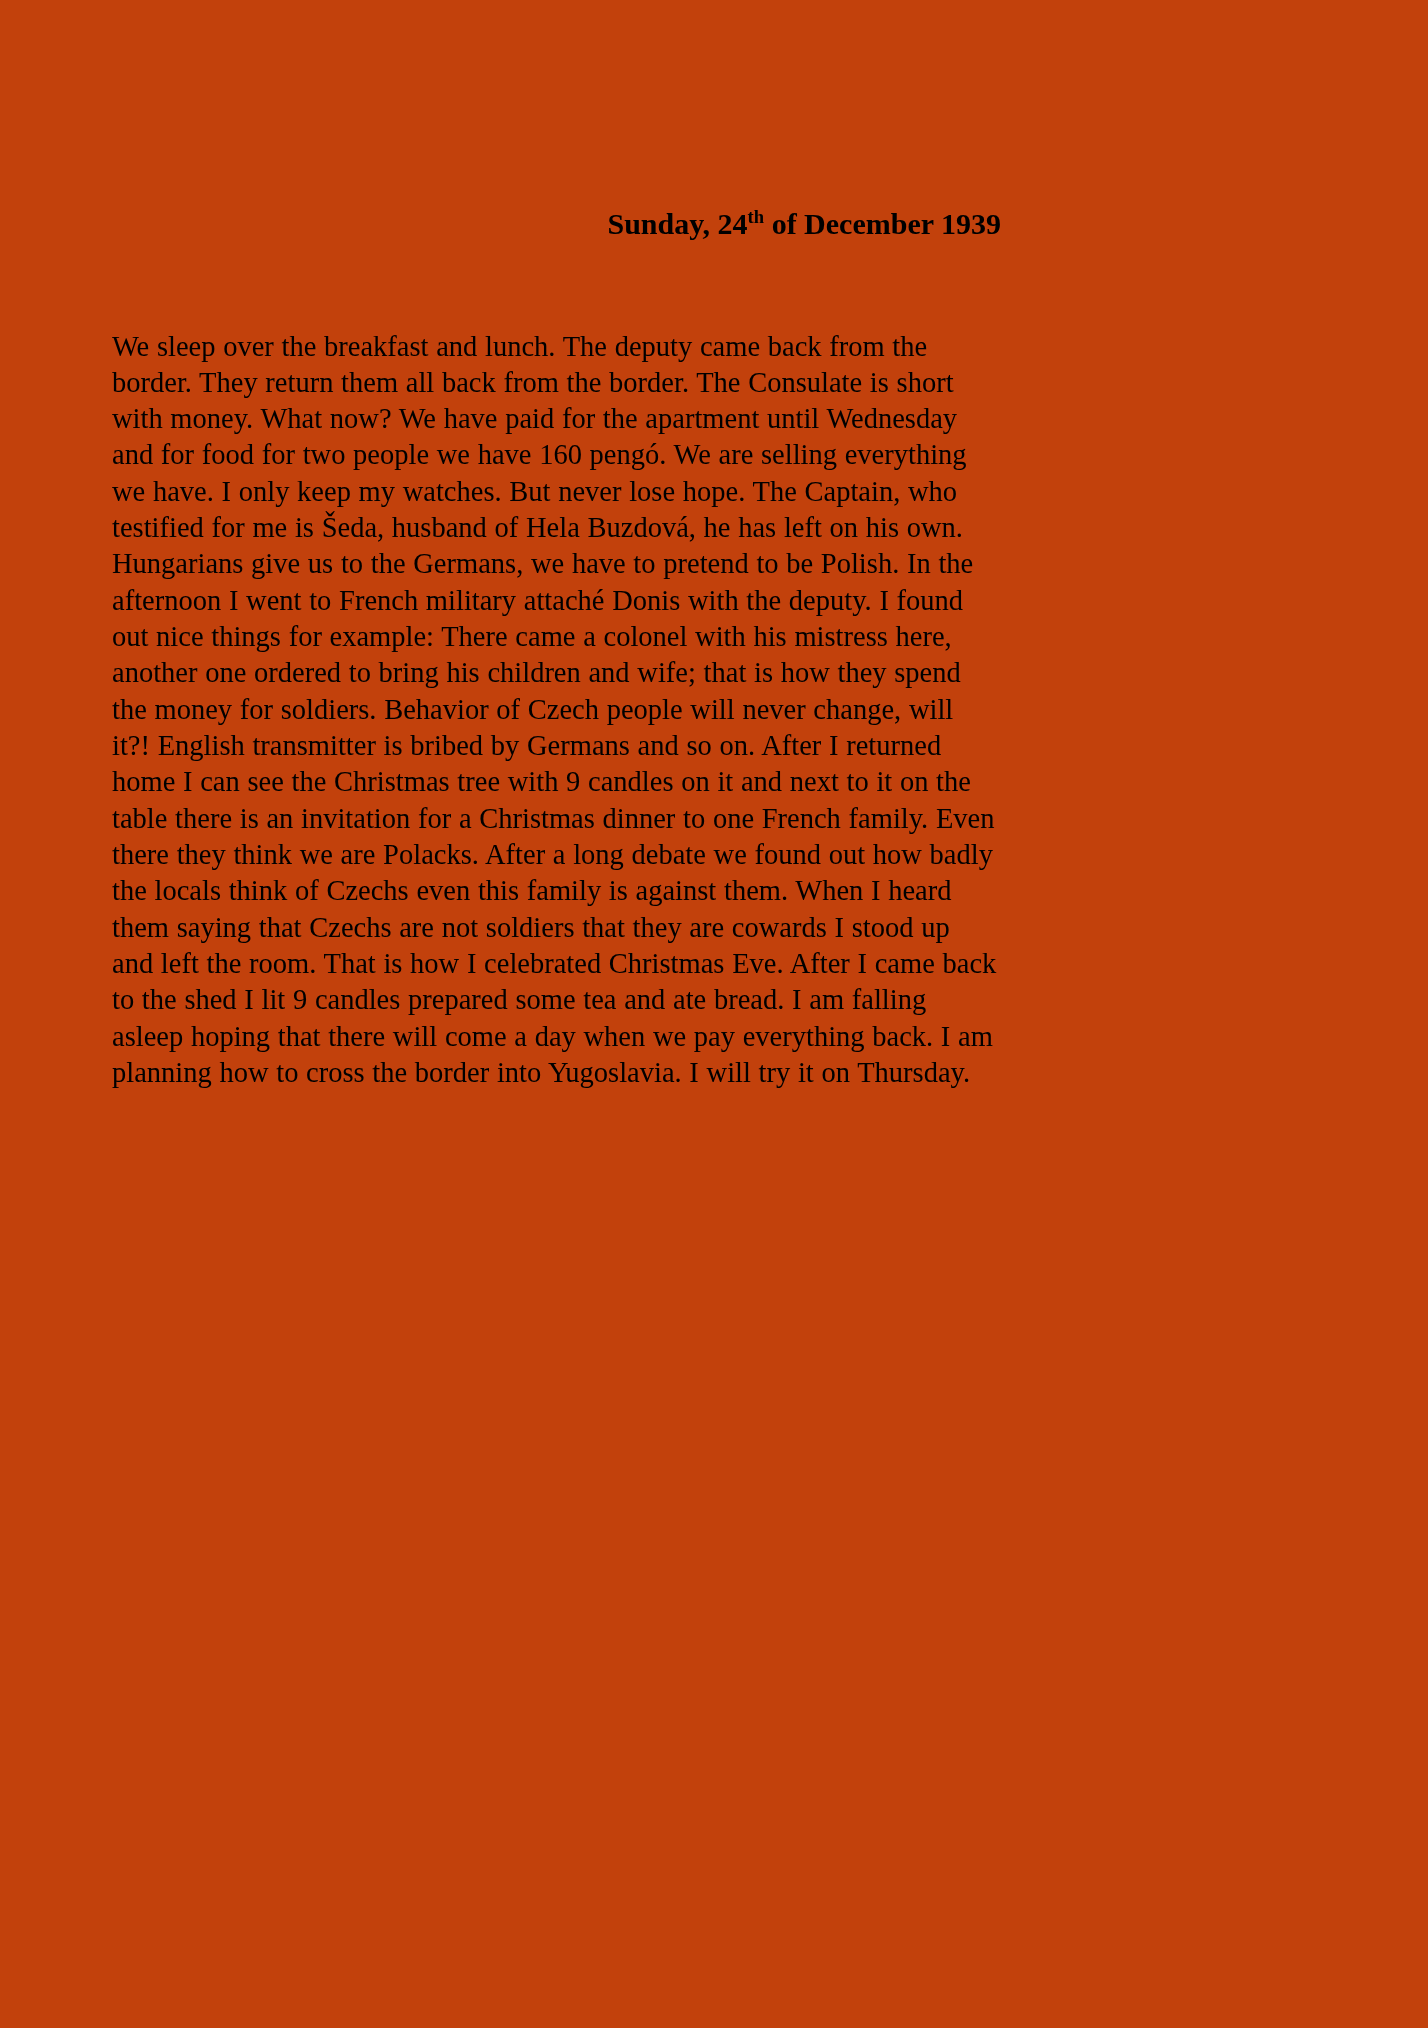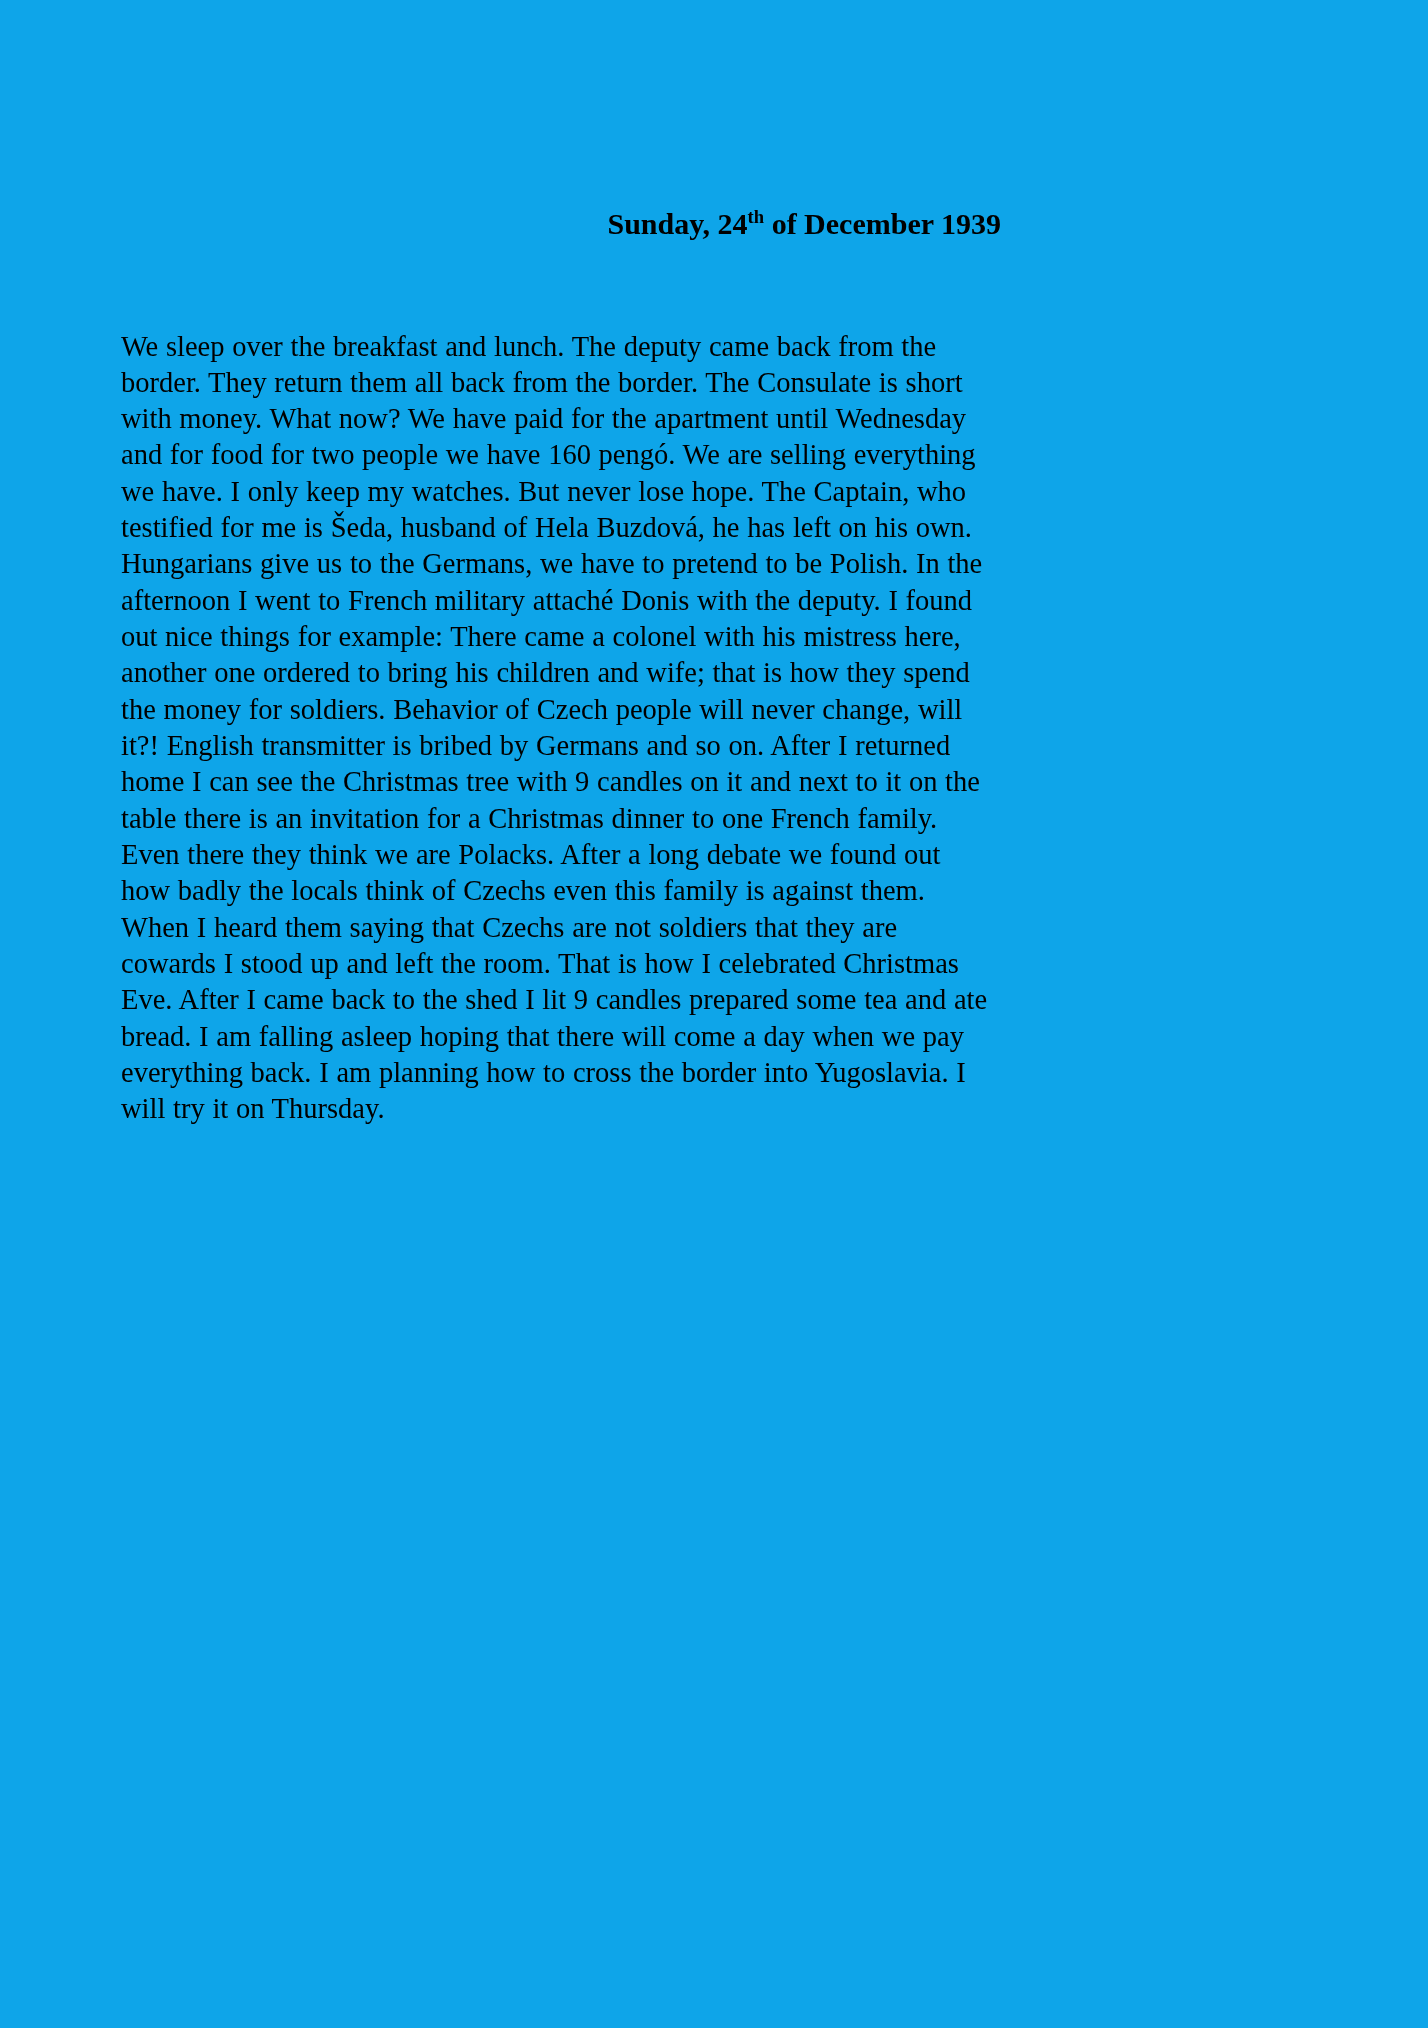--- a/index.html
+++ b/index.html
@@ -5,21 +5,21 @@
   html, body {
     margin: 0;
     padding: 0;
     background: #e8e8e8;
   }
   .page {
     position: relative;
     width: 1428px;
     min-height: 2028px;
     margin: 0 auto;
-    background: #0ea5e9;
+    background: #c2410c;
     color: #000000;
     font-family: "Liberation Serif", "DejaVu Serif", serif;
     box-sizing: border-box;
     padding: 205px 430px 120px 108px;
   }
   .content {
     width: 893px;
   }
   .entry-heading {
     text-align: right;
@@ -29,21 +29,21 @@
     white-space: nowrap;
   }
   .entry-heading .sup {
     vertical-align: super;
     font-size: 62%;
     line-height: 0;
   }
   .entry-body {
     font-size: 28.5px;
     line-height: 1.275;
-    margin: 13px;
+    margin: 4px;
     text-align: left;
     word-spacing: 0.02em;
   }
   .entry + .entry {
     margin-top: 92px;
   }
   .entry:first-child .entry-body {
     margin-bottom: 0;
   }
 </style>

